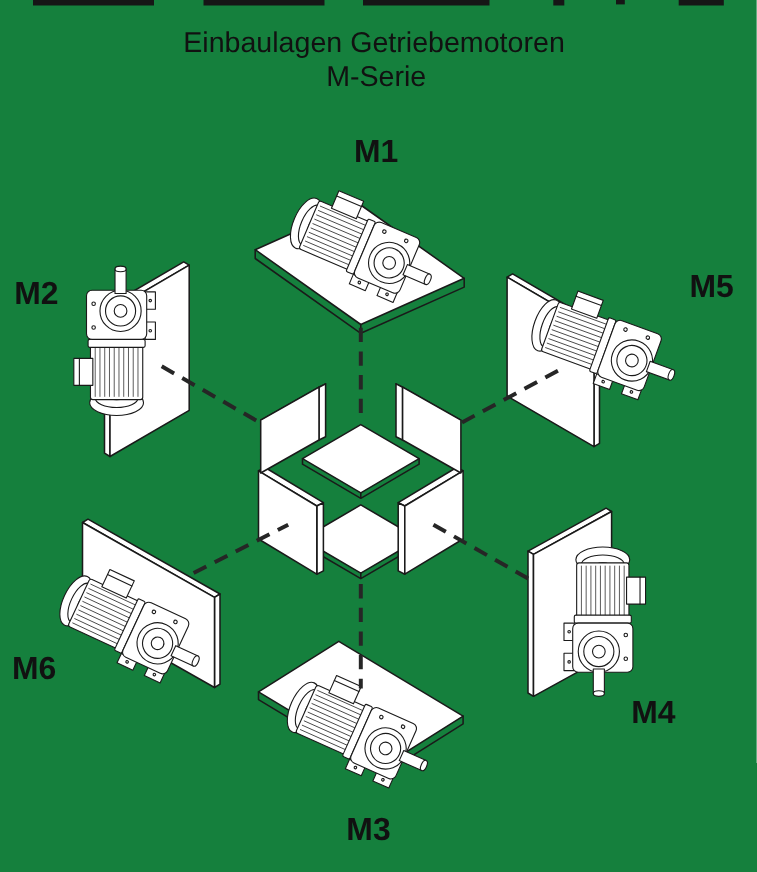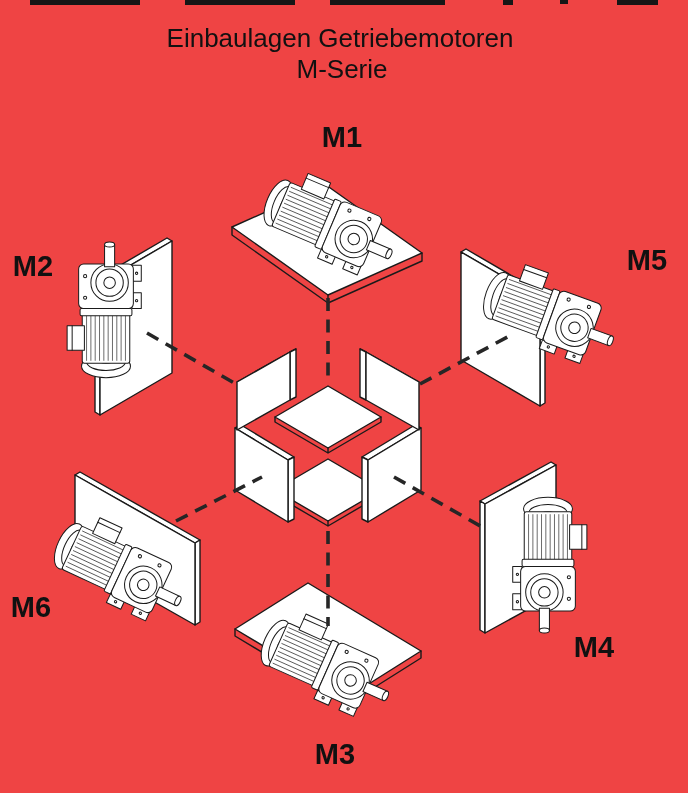--- a/index.html
+++ b/index.html
@@ -1,19 +1,19 @@
 <!DOCTYPE html>
 <html><head>
 <meta charset="utf-8">
 <style>
   html,body{margin:0;padding:0;background:#ffffff;}
   .page{
     position:relative;
     width:688px;height:793px;
-    background:#ef4444;
+    background:#15803d;
     font-family:"Liberation Sans", sans-serif;
     overflow:hidden;
     text-decoration:underline;
   }
   svg{display:block;}
   .title-line{font-family:"Liberation Sans", sans-serif;}
 </style>
 </head>
 <body>
 

